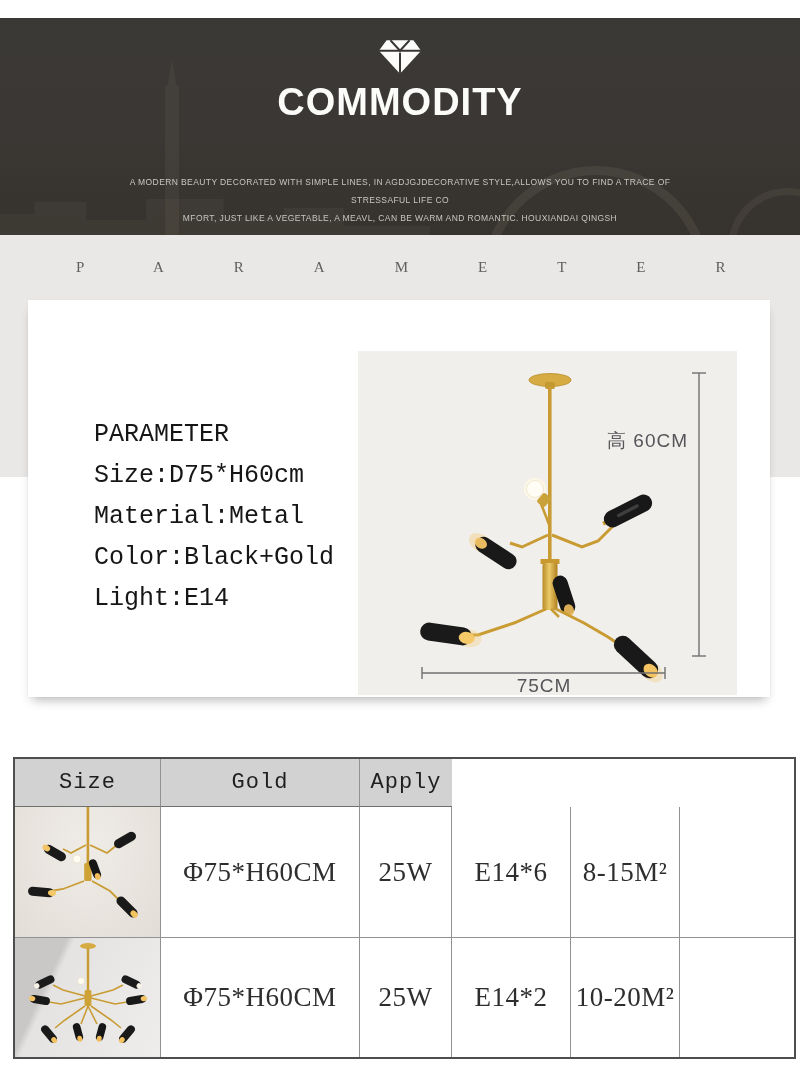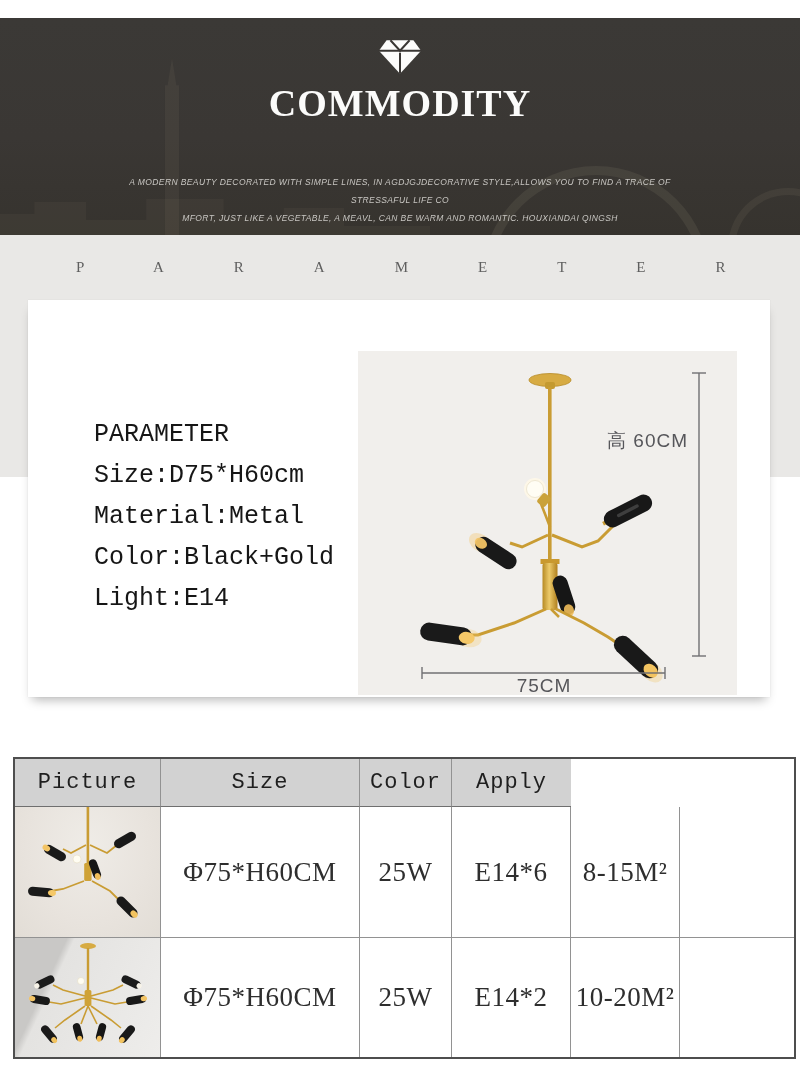--- a/index.html
+++ b/index.html
@@ -15,23 +15,23 @@
   .bg-buildings{position:absolute;left:0;top:175px;width:430px;height:60px;
         background:rgba(150,138,118,0.08);
         clip-path:polygon(0 35%,8% 35%,8% 15%,20% 15%,20% 45%,34% 45%,34% 10%,52% 10%,52% 40%,66% 40%,66% 25%,80% 25%,80% 55%,100% 55%,100% 100%,0 100%);}
   .bg-arch{position:absolute;left:482px;top:148px;width:228px;height:120px;box-sizing:border-box;
         border:9px solid rgba(165,152,130,0.13);border-bottom:none;border-radius:130px 130px 0 0;}
   .bg-arch2{position:absolute;left:728px;top:170px;width:120px;height:100px;box-sizing:border-box;
         border:7px solid rgba(165,152,130,0.10);border-bottom:none;border-radius:80px 80px 0 0;}
   .hero-diamond{position:absolute;left:50%;top:19px;transform:translateX(-50%);}
   .hero-title{position:absolute;left:0;top:63px;width:100%;text-align:center;
         font-weight:bold;font-size:38px;letter-spacing:1px;color:#fbfbfa;
-        font-family:Liberation Serif, serif;}
+        font-family:Liberation Sans, sans-serif;}
   .hero-desc{position:absolute;left:100px;top:155px;width:600px;text-align:center;
-        font-size:8.5px;line-height:18px;letter-spacing:0.4px;color:#c8c6c2;font-style:italic;}
+        font-size:8.5px;line-height:18px;letter-spacing:0.4px;color:#c8c6c2;}
 
   
   .gray-band{position:absolute;left:0;top:235px;width:800px;height:242px;background:#e9e8e6;}
   .spaced-heading{position:absolute;left:76px;top:259px;white-space:nowrap;
         font-family:"Liberation Serif",serif;font-size:15px;color:#5f5f5f;letter-spacing:70px;}
 
   
   .panel{position:absolute;left:28px;top:300px;width:742px;height:397px;background:#ffffff;
         box-shadow:0 7px 10px -4px rgba(0,0,0,0.28),0 0 1px rgba(0,0,0,0.10);}
   .param-block{position:absolute;left:66px;top:114px;
@@ -172,23 +172,22 @@
           <line x1="64" y1="316" x2="64" y2="328"></line>
           <line x1="307" y1="316" x2="307" y2="328"></line>
         </g>
         <text x="186" y="341" text-anchor="middle" font-family="Liberation Sans, sans-serif" font-size="19" letter-spacing="1" fill="#56565a">75CM</text>
       </svg>
     </div>
   </div>
 
   <div class="spec-table">
     <div class="tr thead">
-      <div class="cell">Picture</div>
       <div class="cell">Size</div>
-      <div class="cell">Color</div>
+      <div class="cell">Gold</div>
       <div class="cell">Apply</div>
     </div>
 
     <div class="tr rowa">
       <div class="cell pic-cell">
         <div class="pic1-bg">
           <svg width="146" height="131" viewBox="0 0 146 131">
             <rect x="71.6" y="0" width="2.6" height="58" fill="#c99c33"></rect>
             <rect x="69.2" y="56" width="7.4" height="18" rx="1.5" fill="#cfa236"></rect>
             <path d="M71 38 L56 46 L48 42" stroke="#c99c33" stroke-width="1.8" fill="none"></path>

